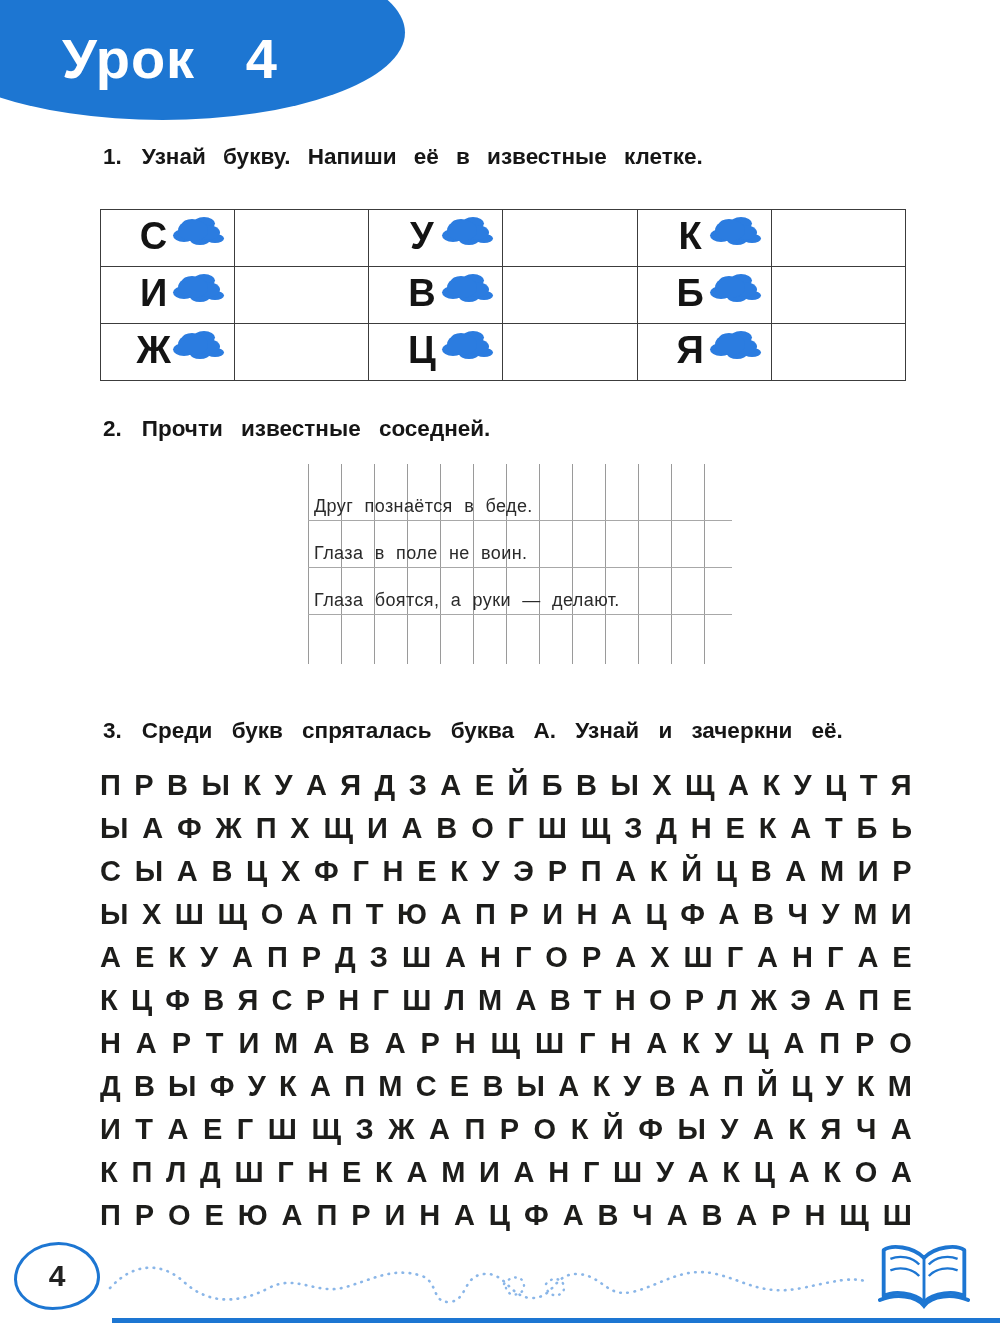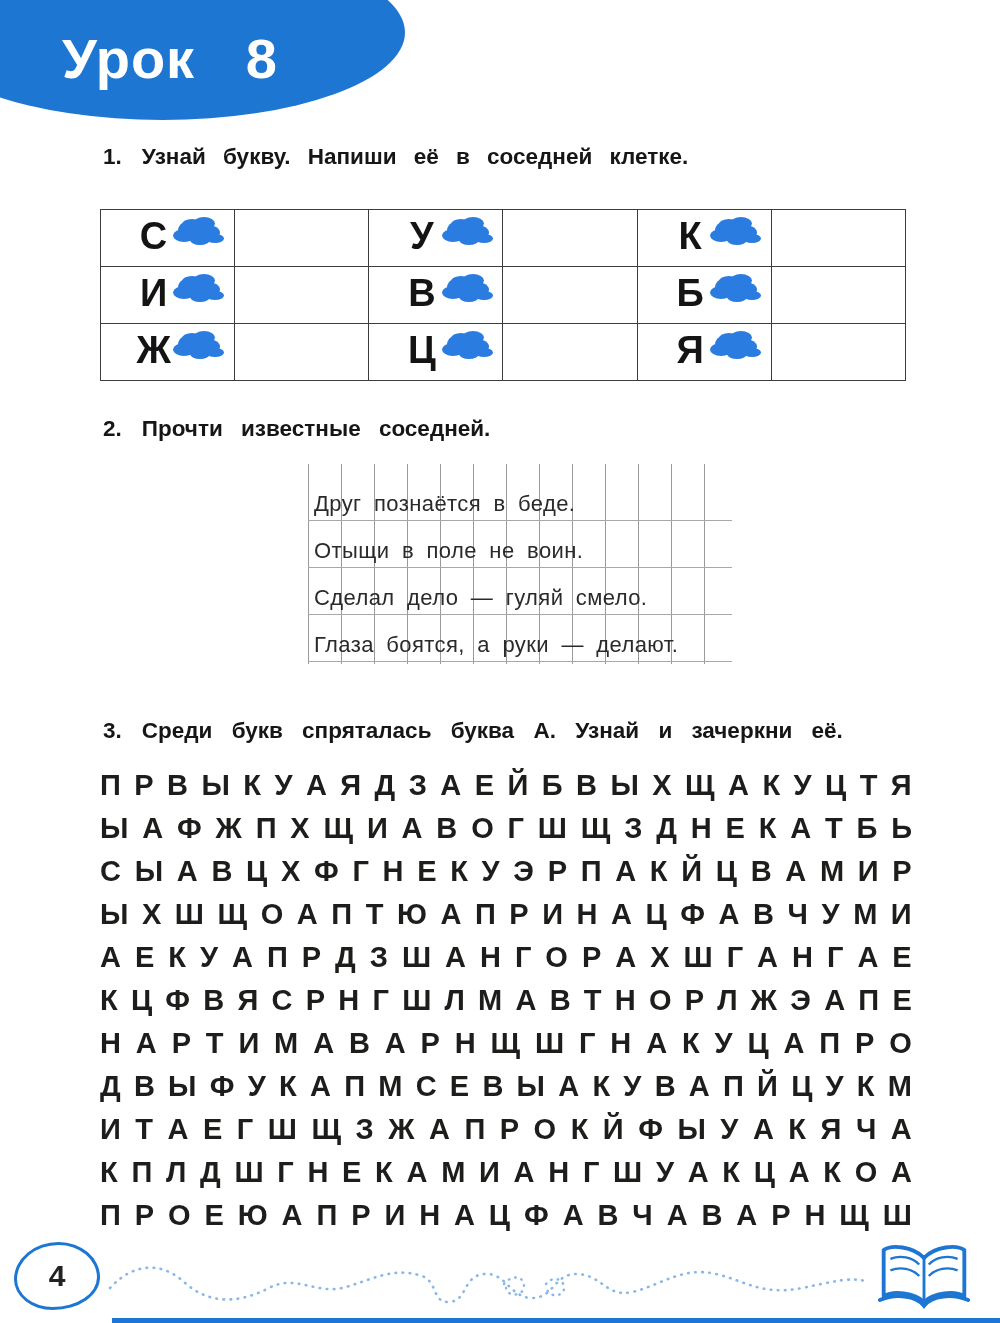--- a/index.html
+++ b/index.html
@@ -76,21 +76,21 @@
     width:424px; height:200px;
     background:repeating-linear-gradient(to right, #9a9a9a 0 1px, transparent 1px 33px);
     box-sizing:border-box;
     padding-top:10px;
   }
   .proverb-line {
     height:43px;
     border-bottom:1px solid #a8a8a8;
     display:flex; align-items:flex-end;
     padding:0 0 3px 6px;
-    font-size:22px; color:#2a2a2a;
+    font-size:18px; color:#2a2a2a;
     letter-spacing:0.4px; word-spacing:6px;
     white-space:nowrap;
   }
 
   
   .letter-grid {
     position:absolute; left:100px; top:764px;
     width:812px;
   }
   .grid-row {
@@ -118,25 +118,25 @@
     position:absolute; left:112px; right:0; bottom:0;
     height:5px; background:var(--accent);
   }
 </style>
 </head>
 <body>
 
 <div class="page">
 
   <div class="lesson-bubble"></div>
-  <div class="lesson-title">Урок 8</div>
+  <div class="lesson-title">Урок 4</div>
 
   <div class="task-heading t1">
     <span class="num">1.</span>
-    <span class="ttl">Узнай букву. Напиши её в соседней клетке.</span>
+    <span class="ttl">Узнай букву. Напиши её в известные клетке.</span>
   </div>
   <table class="letter-table">
     <tbody>
         <tr>
           <td><span class="cell-letter">С</span><span class="cloud"></span></td>
           <td></td>
           <td><span class="cell-letter">У</span><span class="cloud"></span></td>
           <td></td>
           <td><span class="cell-letter">К</span><span class="cloud"></span></td>
           <td></td>
@@ -159,22 +159,21 @@
         </tr>
       </tbody>
   </table>
 
   <div class="task-heading t2">
     <span class="num">2.</span>
     <span class="ttl">Прочти известные соседней.</span>
   </div>
   <div class="writing-area">
       <div class="proverb-line">Друг познаётся в беде.</div>
-      <div class="proverb-line">Отыщи в поле не воин.</div>
-      <div class="proverb-line">Сделал дело — гуляй смело.</div>
+      <div class="proverb-line">Глаза в поле не воин.</div>
       <div class="proverb-line">Глаза боятся, а руки — делают.</div>
     </div>
 
   <div class="task-heading t3">
     <span class="num">3.</span>
     <span class="ttl">Среди букв спряталась буква А. Узнай и зачеркни её.</span>
   </div>
   <div class="letter-grid">
       <div class="grid-row">
         <span class="grid-letter">П</span>

